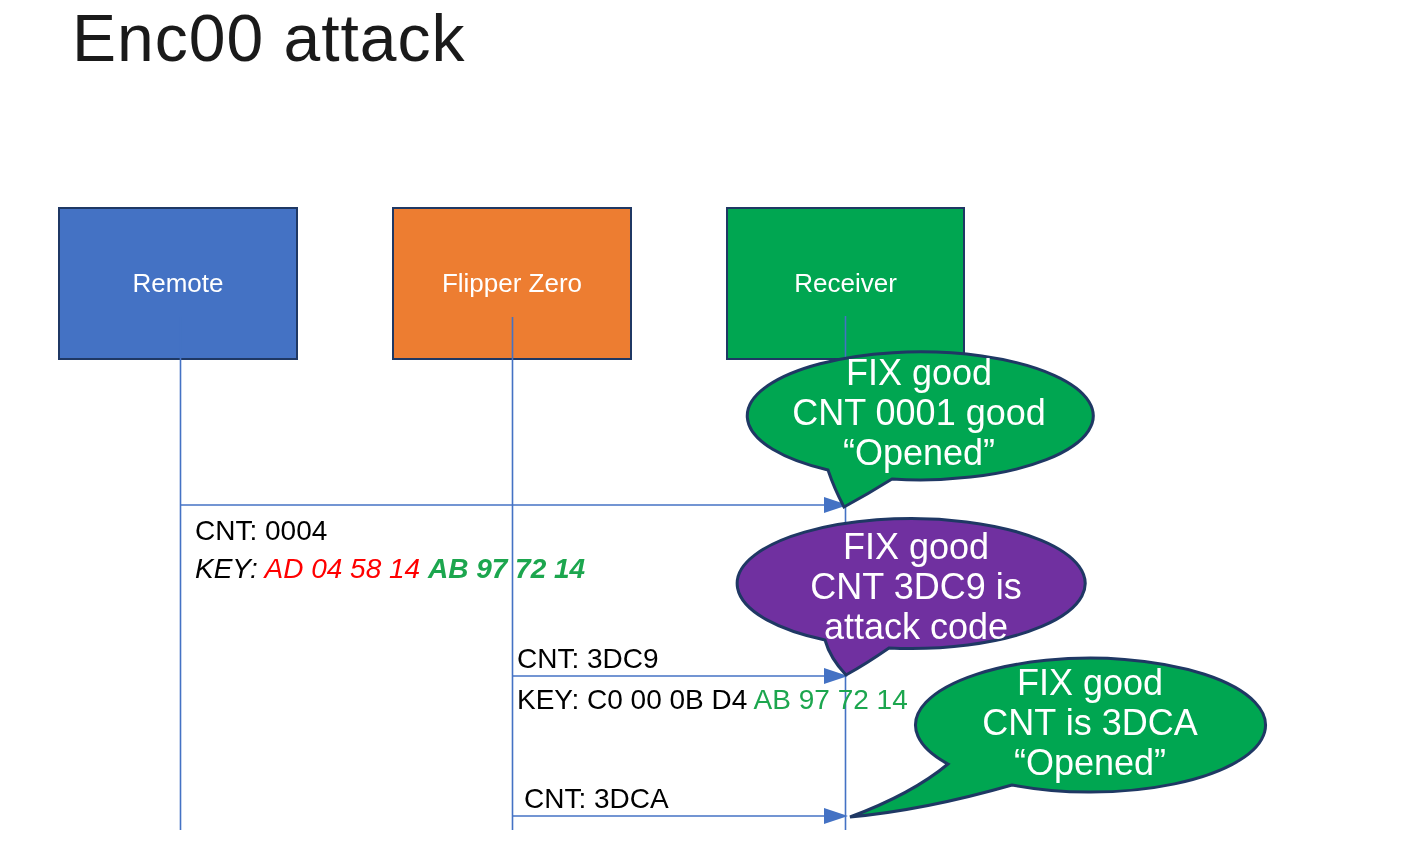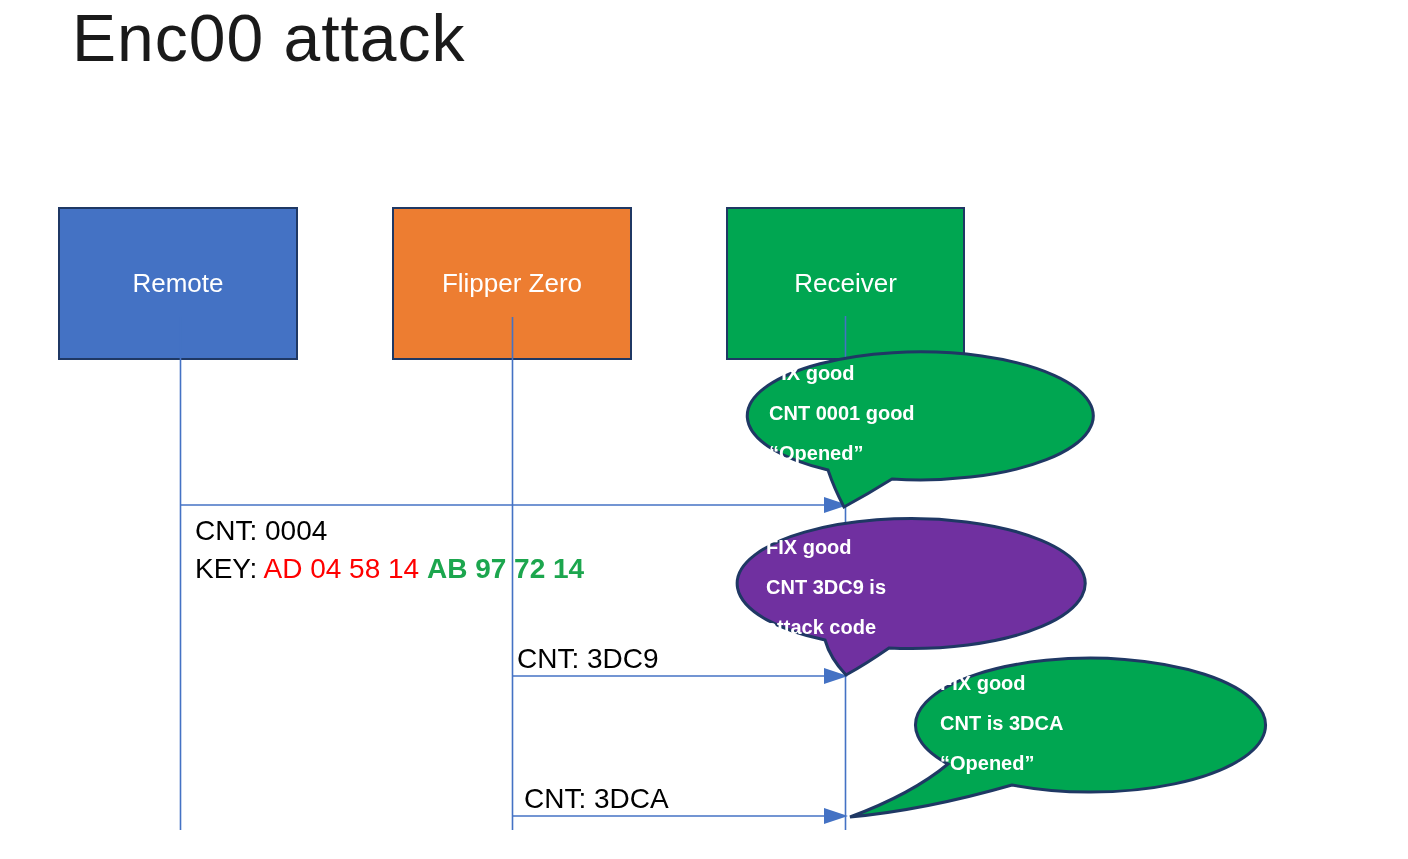--- a/index.html
+++ b/index.html
@@ -27,22 +27,22 @@
   .callout-green{fill:var(--callout-green,#00A651);stroke:var(--callout-border,#1F3864);stroke-width:3;}
   .callout-purple{fill:var(--callout-purple,#7030A0);stroke:var(--callout-border,#1F3864);stroke-width:3;}
   .msg{
     position:absolute;font-size:28px;line-height:38px;
     color:var(--text-black,#000);white-space:nowrap;
   }
   .key-red{color:var(--key-red,#FF0000);}
   .key-green{color:var(--key-green,#1CA64E);}
   .key-green-bold{color:var(--key-green,#1CA64E);font-weight:700;}
   .callout-text{
-    position:absolute;width:300px;
-    font-size:20px;line-height:40px;color:var(--callout-text,#fff);font-weight:bold;
+    position:absolute;width:300px;text-align:center;
+    font-size:36px;line-height:40px;color:var(--callout-text,#fff);
   }
   .ct-1{left:769px;top:353px;}
   .ct-2{left:766px;top:527px;}
   .ct-3{left:940px;top:663px;}
 </style>
 </head>
 <body>
 
 <div class="canvas">
 
@@ -70,23 +70,24 @@
     <polygon class="arrowhead" points="824,668 848,676 824,684"></polygon>
     <line class="msg-line" x1="513" y1="816" x2="826" y2="816"></line>
     <polygon class="arrowhead" points="824,808 848,816 824,824"></polygon>
 
     <path class="callout-green" d="M 828 470 A 173 64 0 1 1 892 479 Q 868 494 844 507 Q 834 488 828 470 Z"></path>
     <path class="callout-purple" d="M 825 640 A 174 65 0 1 1 889 648 Q 866 664 846 675 Q 830 658 825 640 Z"></path>
     <path class="callout-green" d="M 948 764 A 175 67 0 1 1 1012 785 Q 925 810 850 817 Q 912 794 948 764 Z"></path>
   </svg>
 
   <div class="msg" style="left:195px;top:512px;">CNT: 0004</div>
-  <div class="msg" style="left:195px;top:550px;"><span>KEY: </span><span class="key-red">AD 04 58 14 </span><span class="key-green-bold">AB 97 72 14</span></div>
+  <div class="msg" style="left:195px;top:550px;font-style:italic;"><span>KEY: </span><span class="key-red">AD 04 58 14 </span><span class="key-green-bold">AB 97 72 14</span></div>
 
   <div class="msg" style="left:517px;top:640px;">CNT: 3DC9</div>
+  <div class="msg" style="left:517px;top:681px;"><span>KEY: </span><span>C0 00 0B D4 </span><span class="key-green">AB 97 72 14</span></div>
 
   <div class="msg" style="left:524px;top:780px;">CNT: 3DCA</div>
 
   <div class="callout-text ct-1">
     <div>FIX good</div>
     <div>CNT 0001 good</div>
     <div>“Opened”</div>
   </div>
   <div class="callout-text ct-2">
     <div>FIX good</div>

